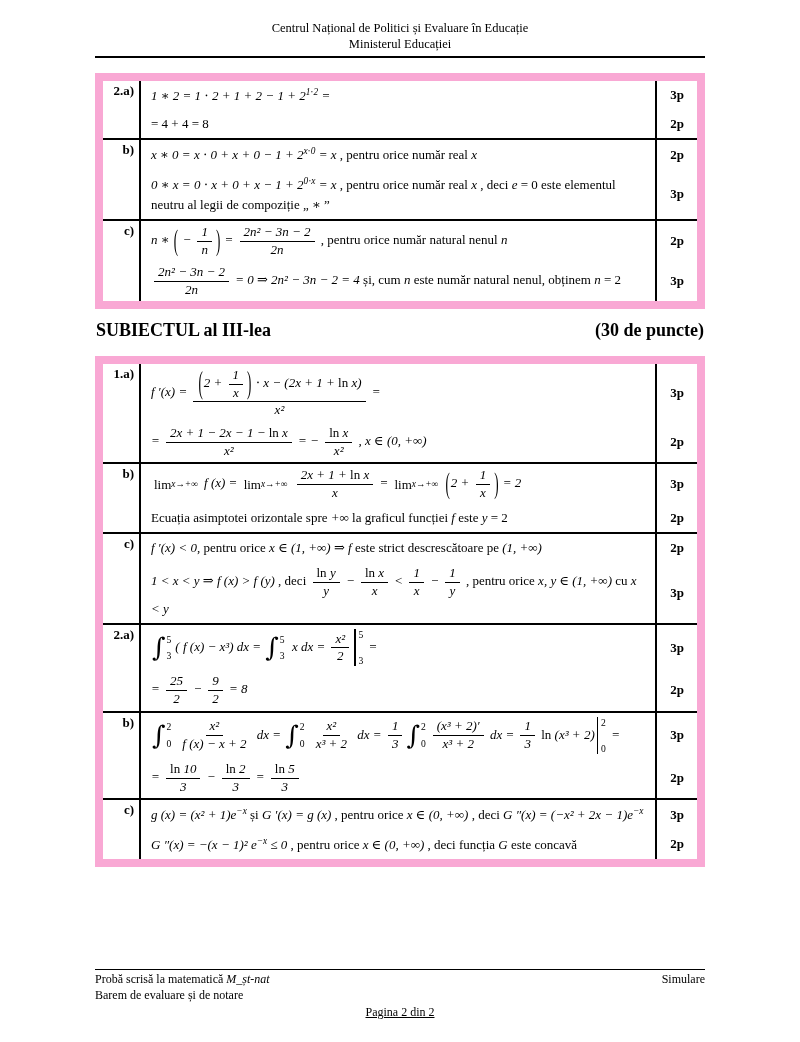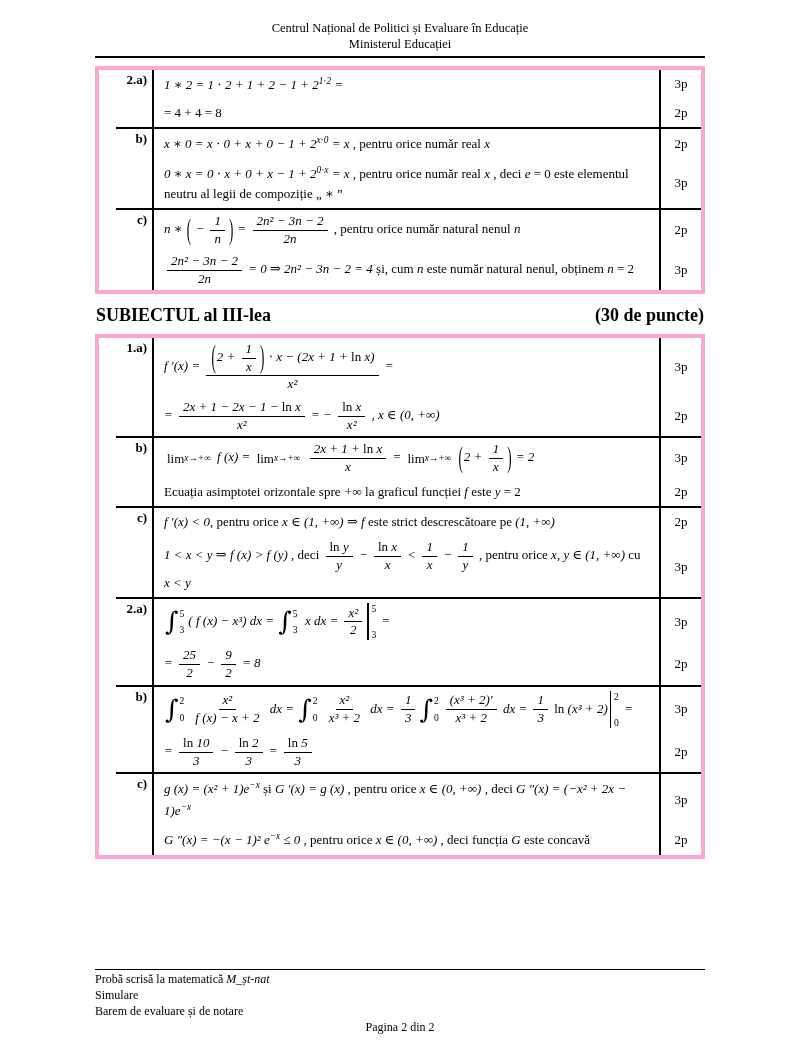--- a/index.html
+++ b/index.html
@@ -1,32 +1,32 @@
 <!DOCTYPE html>
 <html><head>
 <meta charset="utf-8">
 <style>
   html,body{margin:0;padding:0;background:#e8e8e8;}
   .page{position:relative;width:800px;height:1042px;margin:0 auto;background:#ffffff;color:#000;
         font-family:"Liberation Serif","DejaVu Serif",serif;font-size:13px;overflow:hidden;}
   .sheet{position:absolute;left:95px;top:0;width:610px;}
   .org-header{text-align:center;font-size:12.5px;line-height:1.3;padding-top:20px;}
   .header-rule{border-top:2px solid #000;margin-top:3px;}
-  .rubric-table{border:4px solid #f9a8d4;margin-top:8px;padding-left:17px;}
+  .rubric-table{border:8px solid #f9a8d4;margin-top:15px;}
   .rubric-row{display:grid;grid-template-columns:38px 1fr 42px;}
   .rubric-row + .rubric-row{border-top:2px solid #000;}
   .cell-label{grid-area:1/1/3/2;border-right:2px solid #000;font-weight:bold;text-align:right;
               padding:2px 5px 0 0;}
   .cell-c1{grid-area:1/2/2/3;}
   .cell-p1{grid-area:1/3/2/4;}
   .cell-c2{grid-area:2/2/3/3;}
   .cell-p2{grid-area:2/3/3/4;}
   .cell-c1,.cell-c2{padding:4px 10px;line-height:1.55;}
   .cell-p1,.cell-p2{border-left:2px solid #000;display:flex;align-items:center;justify-content:center;
-                    font-weight:normal;}
+                    font-weight:bold;}
   .section-heading{display:flex;justify-content:space-between;font-weight:bold;font-size:18px;
                    margin:11px 1px 8px 1px;}
   .rt{font-style:normal;}
   .mi{font-style:italic;}
   sup.sup{font-size:0.72em;font-style:italic;}
   .frac{display:inline-flex;flex-direction:column;align-items:center;vertical-align:middle;
         margin:0 3px;text-align:center;line-height:1.12;}
   .frac .num{padding:0 4px 1px 4px;border-bottom:1px solid #000;}
   .frac .den{padding:1px 4px 0 4px;}
   .limw{display:inline-flex;align-items:center;vertical-align:middle;
@@ -36,23 +36,23 @@
   .intg{font-size:2em;line-height:0.8;font-style:normal;font-family:"DejaVu Serif",serif;}
   .intb{display:inline-flex;flex-direction:column;justify-content:space-between;height:2.7em;
         font-size:0.74em;line-height:1;padding:1px 3px 1px 1px;font-style:normal;}
   .evw{display:inline-flex;align-items:stretch;vertical-align:middle;height:2.9em;margin:0 2px;}
   .evl{width:1.4px;background:#000;}
   .evb{display:flex;flex-direction:column;justify-content:space-between;font-size:0.74em;
        line-height:1;padding:1px 0 1px 3px;font-style:normal;}
   .bigp{display:inline-block;font-style:normal;padding:0 1px;vertical-align:middle;}
   .footer{position:absolute;left:95px;top:969px;width:610px;font-size:12px;line-height:1.32;}
   .footer-rule{border-top:1.5px solid #000;margin-bottom:2px;}
-  .footer-line1{display:flex;justify-content:space-between;flex-direction:column;}
+  .footer-line1{display:flex;justify-content:space-between;}
   .it{font-style:italic;}
-  .footer-page{text-align:center;margin-top:1px;}
+  .footer-page{text-align:center;margin-top:1px;text-decoration:underline;}
 </style>
 </head>
 <body>
 
 <div class="page">
   <div class="sheet">
 
     <div class="org-header">
       <div>Centrul Național de Politici și Evaluare în Educație</div>
       <div>Ministerul Educației</div>

